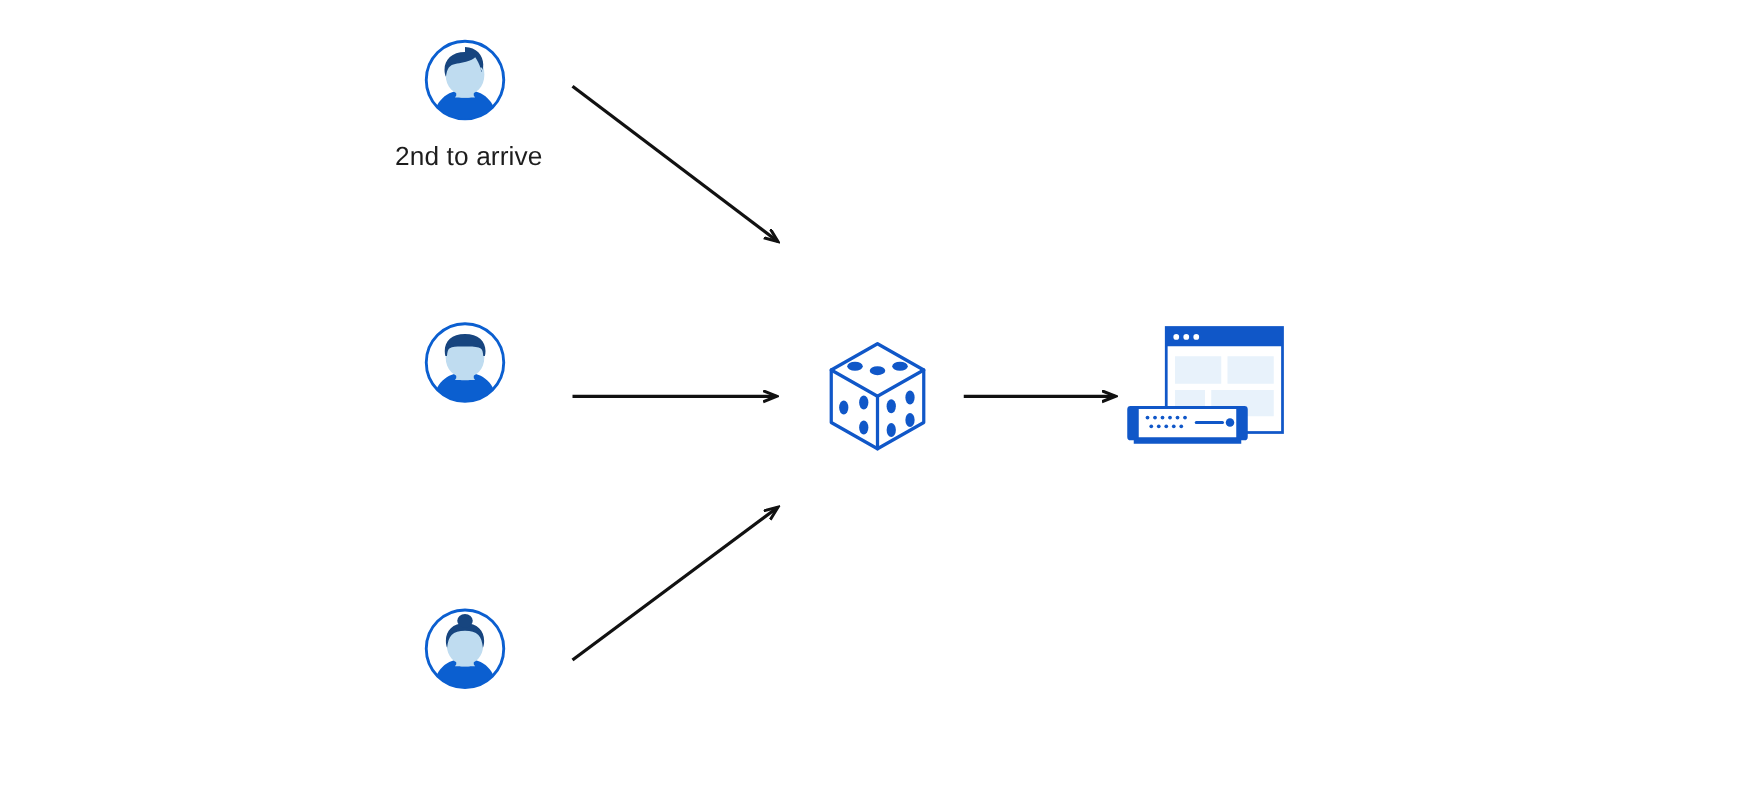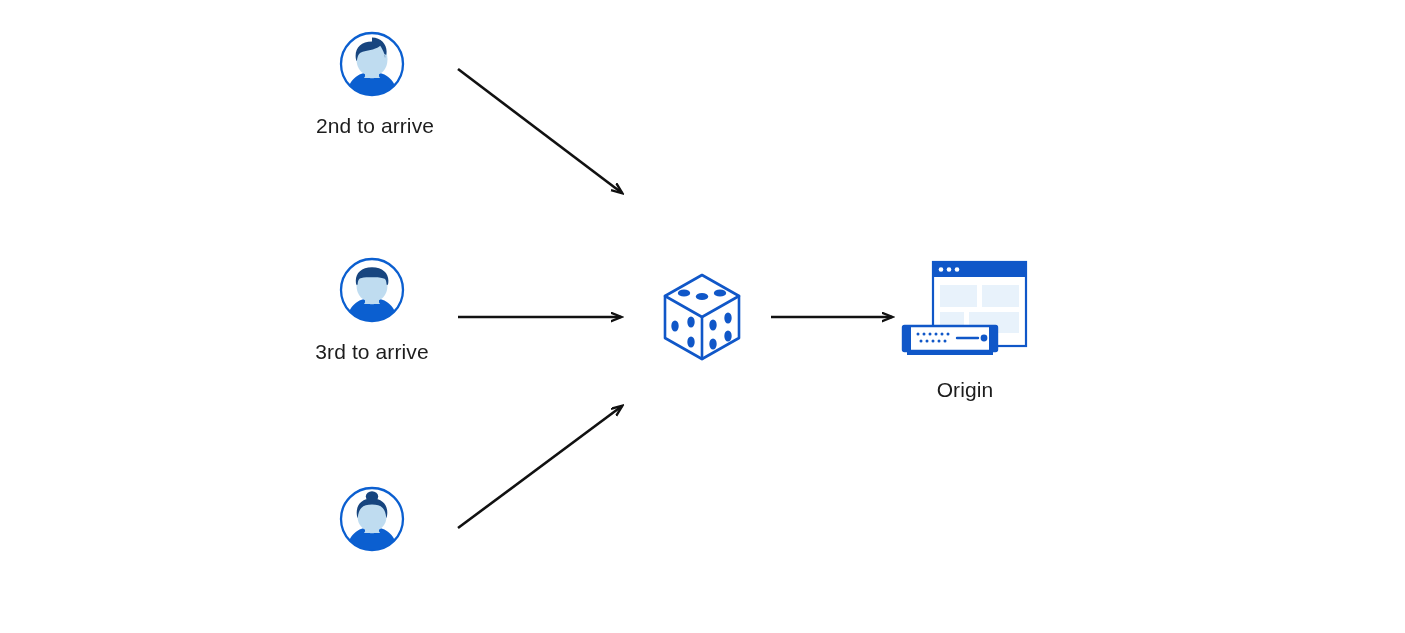--- a/index.html
+++ b/index.html
@@ -103,21 +103,20 @@
         <path d="M34 42 c-16 0 -24 10 -26 24 l52 0 c-2 -14 -10 -24 -26 -24 z" fill="#0b5fd0"></path>
         <path d="M27 36 l14 0 0 10 c0 3 -14 3 -14 0 z" fill="#bfdcf0"></path>
         <path d="M34 44 c-4 0 -7 1.6 -8 4 l16 0 c-1 -2.4 -4 -4 -8 -4 z" fill="#bfdcf0"></path>
         <ellipse cx="23.2" cy="29.5" rx="3.1" ry="4.6" fill="#bfdcf0" stroke="#17457f" stroke-width="1.1"></ellipse>
         <ellipse cx="44.8" cy="29.5" rx="3.1" ry="4.6" fill="#bfdcf0" stroke="#17457f" stroke-width="1.1"></ellipse>
         <path d="M34 13 c-10 0 -15.5 6.6 -15.5 16.5 c0 9.8 6.6 16.5 15.5 16.5 c8.9 0 15.5 -6.7 15.5 -16.5 C49.5 19.6 44 13 34 13 z" fill="#bfdcf0"></path>
         <path d="M34 11.2 c-10.6 0 -16.2 5.8 -16.2 13.6 c0 1.6 0.2 2.9 0.5 3.9 l1.3 0 c0.2 -3.1 0.8 -5.2 2.2 -6.1 c2.8 -1.8 8.8 -1.4 14.6 -1.4 c4.8 0 8.4 0.5 10.2 1.6 c1.2 0.7 1.8 2.8 2 5.9 l1.3 0 c0.3 -1 0.5 -2.3 0.5 -3.9 c0 -7.8 -5.8 -13.6 -16.4 -13.6 z" fill="#17457f"></path>
       </g>
     </svg>
   </div>
-  <div class="node-label" style="left:252px; top:340px;">3rd to arrive</div>
 
   <div class="avatar-wrap" style="left:338px; top:485px;">
     <svg viewBox="0 0 68 68" width="68" height="68">
       <defs>
         <clipPath id="clipC">
             <circle cx="34" cy="34" r="31"></circle>
           </clipPath>
       </defs>
       <circle cx="34" cy="34" r="31" fill="#ffffff" stroke="#0b5fd0" stroke-width="2.3"></circle>
       <g clip-path="url(#clipC)">
@@ -193,15 +192,14 @@
             <circle cx="27" cy="83" r="1.5"></circle>
             <circle cx="33" cy="83" r="1.5"></circle>
           <circle cx="39" cy="83" r="1.5"></circle>
             <circle cx="45" cy="83" r="1.5"></circle>
         </g>
         <line x1="57" y1="80" x2="78" y2="80" stroke="#1057c8" stroke-width="2.4" stroke-linecap="round"></line>
         <circle cx="84" cy="80" r="3.4" fill="#1057c8"></circle>
       </g>
     </svg>
   </div>
-  <div class="node-label" style="left:845px; top:378px;">Origin</div>
 
 </div>
 
 </body></html>

